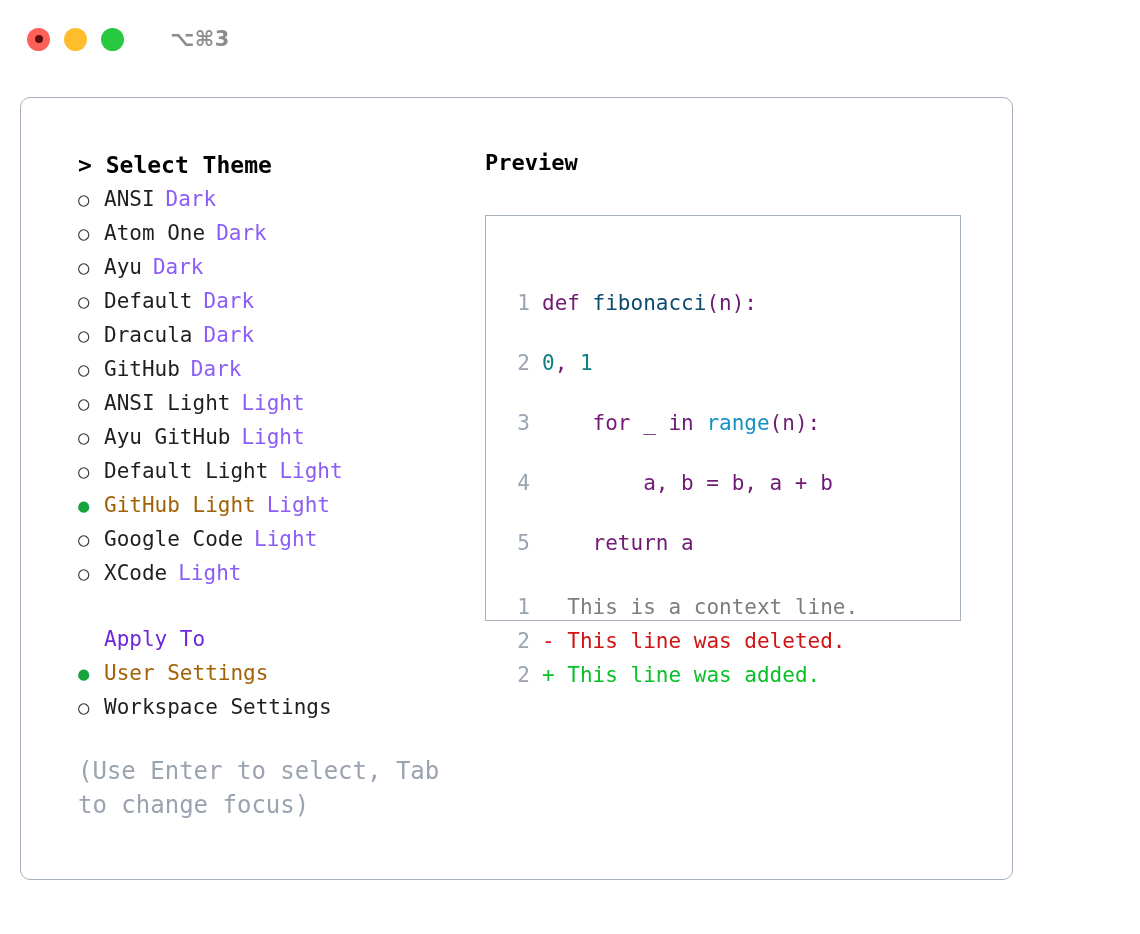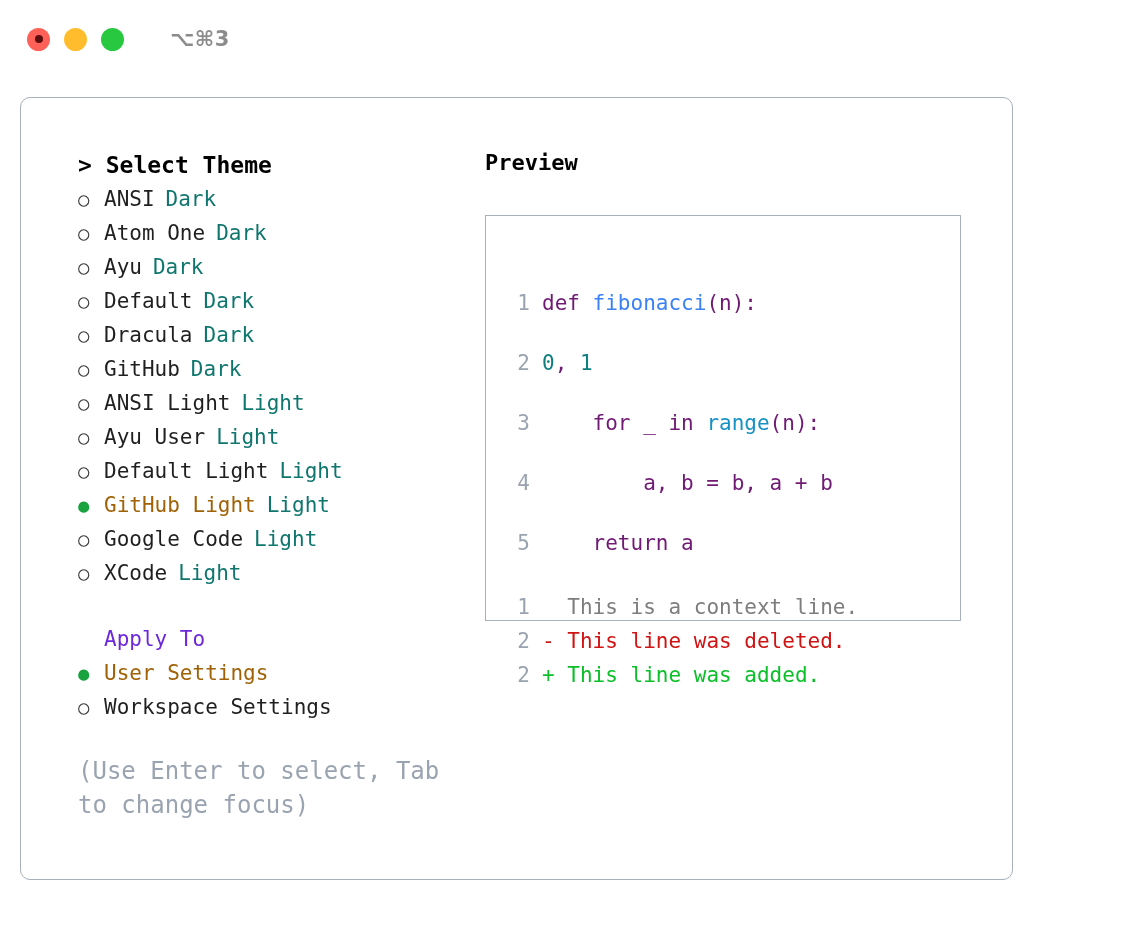--- a/index.html
+++ b/index.html
@@ -112,21 +112,21 @@
   .bullet.sel {
     color: #18a33f;
   }
   .label {
     color: #1f1f1f;
   }
   .label.sel {
     color: #a16207;
   }
   .tag {
-    color: #0f766e;
+    color: #8b5cf6;
     margin-left: 11px;
   }
   .section-gap {
     height: 32px;
   }
   .applylabel {
     font-size: 21px;
     color: #6d28d9;
     line-height: 34px;
     padding-left: 26px;
@@ -170,21 +170,21 @@
     white-space: pre;
   }
   .gutter {
     width: 26px;
     flex: 0 0 26px;
     text-align: right;
     color: #9aa3b0;
     margin-right: 12px;
   }
   .code-text { color: #701a75; margin-top: 26px; }
-  .tok-fn   { color: #3b82f6; }
+  .tok-fn   { color: #0c4a6e; }
   .tok-num  { color: #0f7f7f; }
   .tok-call { color: #1592c4; }
   .diff-gap { height: 30px; }
   .diff-ctx { color: #7d7d7d; }
   .diff-del { color: #d01313; }
   .diff-add { color: #0bbf28; }
 </style>
 </head>
 <body>
 
@@ -207,21 +207,21 @@
       <div class="left">
         <div class="heading">&gt; Select Theme</div>
         <div id="theme-list">
             <div class="row"><span class="bullet">○</span><span class="label">ANSI</span><span class="tag">Dark</span></div>
             <div class="row"><span class="bullet">○</span><span class="label">Atom One</span><span class="tag">Dark</span></div>
             <div class="row"><span class="bullet">○</span><span class="label">Ayu</span><span class="tag">Dark</span></div>
             <div class="row"><span class="bullet">○</span><span class="label">Default</span><span class="tag">Dark</span></div>
             <div class="row"><span class="bullet">○</span><span class="label">Dracula</span><span class="tag">Dark</span></div>
             <div class="row"><span class="bullet">○</span><span class="label">GitHub</span><span class="tag">Dark</span></div>
             <div class="row"><span class="bullet">○</span><span class="label">ANSI Light</span><span class="tag">Light</span></div>
-            <div class="row"><span class="bullet">○</span><span class="label">Ayu User</span><span class="tag">Light</span></div>
+            <div class="row"><span class="bullet">○</span><span class="label">Ayu GitHub</span><span class="tag">Light</span></div>
             <div class="row"><span class="bullet">○</span><span class="label">Default Light</span><span class="tag">Light</span></div>
             <div class="row"><span class="bullet sel">●</span><span class="label sel">GitHub Light</span><span class="tag">Light</span></div>
             <div class="row"><span class="bullet">○</span><span class="label">Google Code</span><span class="tag">Light</span></div>
             <div class="row"><span class="bullet">○</span><span class="label">XCode</span><span class="tag">Light</span></div>
           </div>
 
         <div class="section-gap"></div>
         <div class="applylabel">Apply To</div>
         <div id="apply-list">
             <div class="row"><span class="bullet sel">●</span><span class="label sel">User Settings</span></div>

